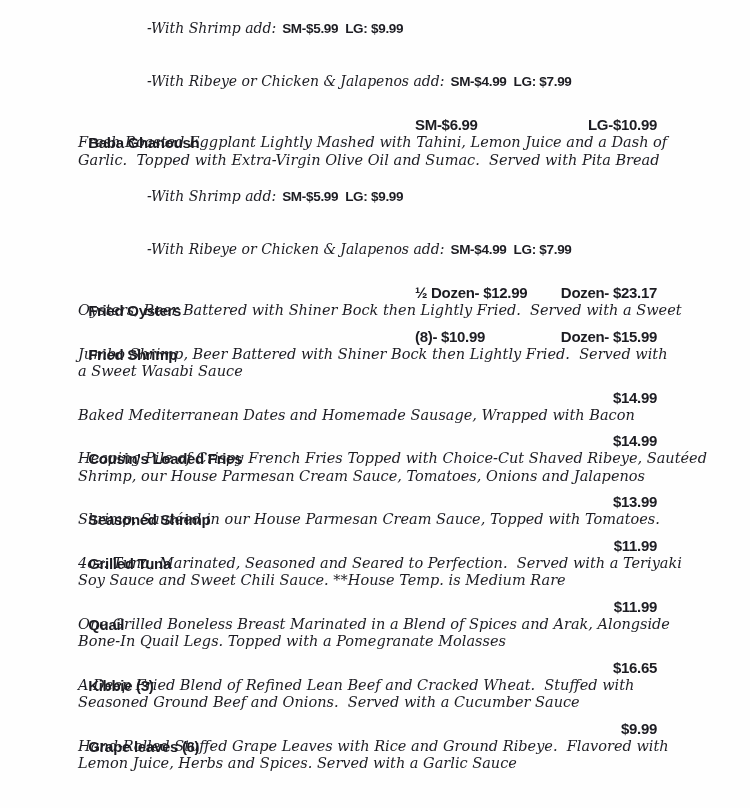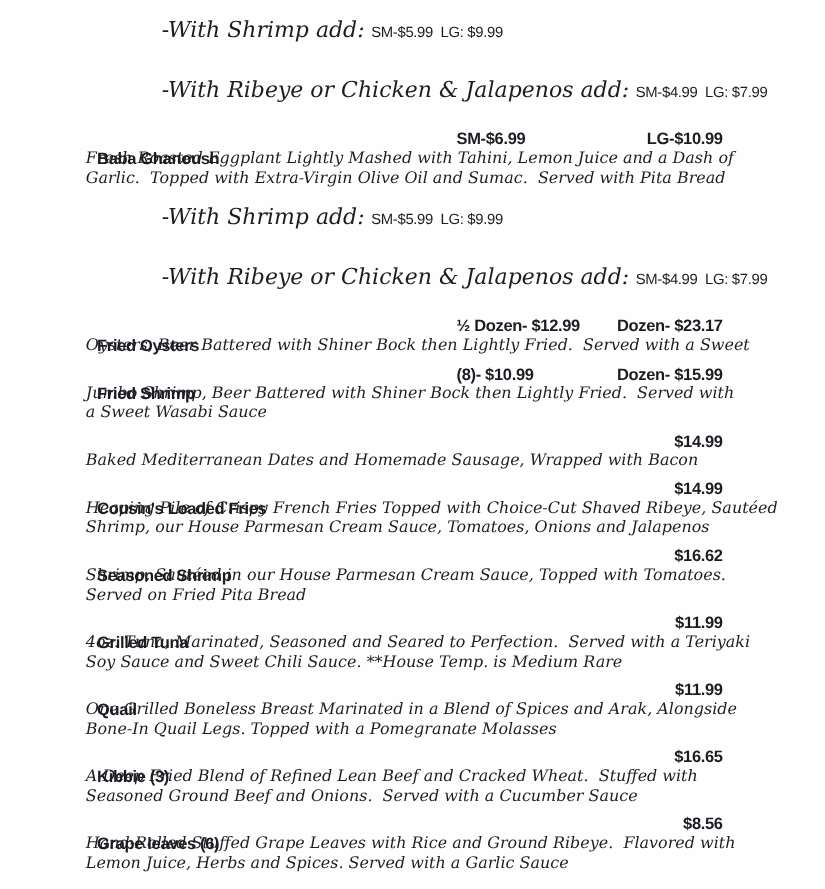--- a/index.html
+++ b/index.html
@@ -47,25 +47,25 @@
     white-space: pre;
   }
   .addon-line {
     padding-left: 58px;
     line-height: 17.5px;
     white-space: pre;
   }
   .addon-label {
     font-family: "DejaVu Serif", serif;
     font-style: italic;
-    font-size: 20px;
+    font-size: 14px;
   }
   .addon-prices {
     font-family: "Liberation Sans", sans-serif;
-    font-weight: 400;
+    font-weight: 700;
     font-size: 13.5px;
     letter-spacing: -0.3px;
     margin-left: 6px;
     white-space: pre;
   }
 </style>
 </head>
 <body>
 
 <div class="menu">
@@ -126,24 +126,23 @@
       <span class="item-name">Cousin's Loaded Fries</span>
       <span class="price-right">$14.99</span>
     </div>
     <div class="desc-line">Heaping Pile of Crispy French Fries Topped with Choice-Cut Shaved Ribeye, Sautéed</div>
     <div class="desc-line">Shrimp, our House Parmesan Cream Sauce, Tomatoes, Onions and Jalapenos</div>
   </div>
 
   <div class="menu-item">
     <div class="item-header">
       <span class="item-name">Seasoned Shrimp</span>
-      <span class="price-right">$16.62</span>
+      <span class="price-right">$13.99</span>
     </div>
     <div class="desc-line">Shrimp, Sautéed in our House Parmesan Cream Sauce, Topped with Tomatoes.</div>
-    <div class="desc-line">Served on Fried Pita Bread</div>
   </div>
 
   <div class="menu-item">
     <div class="item-header">
       <span class="item-name">Grilled Tuna</span>
       <span class="price-right">$11.99</span>
     </div>
     <div class="desc-line">4oz. Tuna, Marinated, Seasoned and Seared to Perfection.  Served with a Teriyaki</div>
     <div class="desc-line">Soy Sauce and Sweet Chili Sauce. **House Temp. is Medium Rare</div>
   </div>
@@ -162,19 +161,19 @@
       <span class="item-name">Kibbie (3)</span>
       <span class="price-right">$16.65</span>
     </div>
     <div class="desc-line">A Deep Fried Blend of Refined Lean Beef and Cracked Wheat.  Stuffed with</div>
     <div class="desc-line">Seasoned Ground Beef and Onions.  Served with a Cucumber Sauce</div>
   </div>
 
   <div class="menu-item">
     <div class="item-header">
       <span class="item-name">Grape leaves (6)</span>
-      <span class="price-right">$8.56</span>
+      <span class="price-right">$9.99</span>
     </div>
     <div class="desc-line">Hand-Rolled Stuffed Grape Leaves with Rice and Ground Ribeye.  Flavored with</div>
     <div class="desc-line">Lemon Juice, Herbs and Spices. Served with a Garlic Sauce</div>
   </div>
 
 </div>
 
 </body></html>

